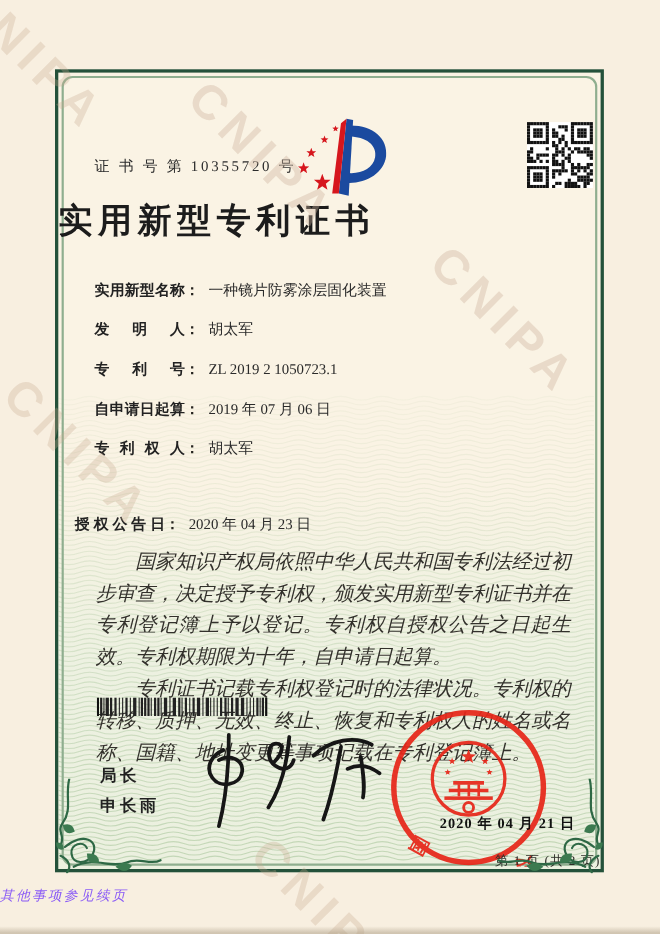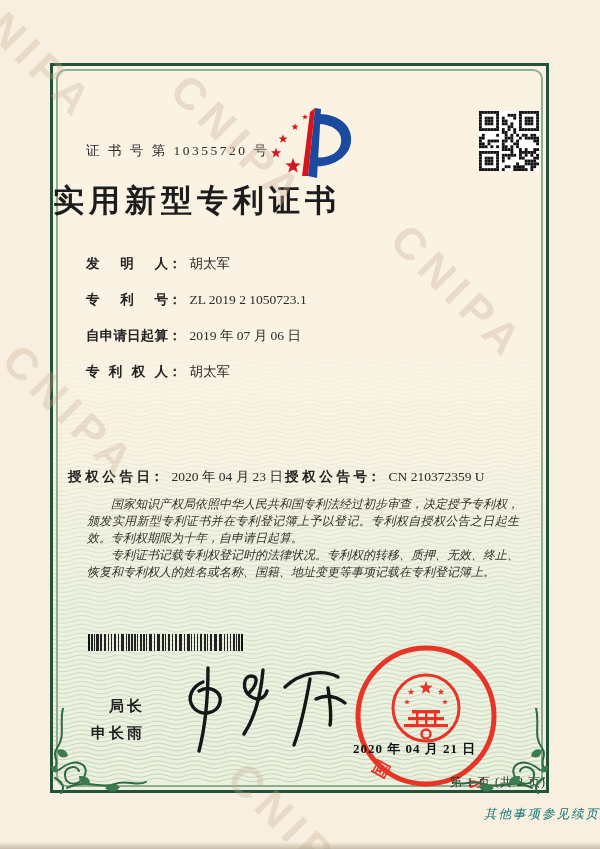--- a/index.html
+++ b/index.html
@@ -56,47 +56,47 @@
     display:inline-block;transform:scaleX(.72);transform-origin:0 50%;
     letter-spacing:-.3px;font-size:12.5px;white-space:nowrap;
   }
   .grant-row{position:absolute;left:15px;top:396px;width:440px;height:30px;line-height:30px;font-size:13.5px;white-space:nowrap;}
   .grant-pair{position:absolute;top:0;}
   .grant-pair.first{left:0;}
   .grant-pair.second{left:217px;}
   
   .body-text{
     position:absolute;left:34px;top:430px;width:432px;
-    font-size:12px;line-height:17px;font-style:italic;
+    font-size:18px;line-height:29px;font-style:italic;
     color:#33312c;text-align:justify;
   }
   .body-text p{margin:0;text-indent:2em;}
   
   #barcode{position:absolute;left:35px;top:568px;}
   .signer{position:absolute;left:38px;top:626px;
     font-family:"Liberation Sans","DejaVu Sans",sans-serif;
-    font-weight:bold;font-size:15px;letter-spacing:3px;color:#222;text-align:right;}
+    font-weight:bold;font-size:15px;letter-spacing:3px;color:#222;}
   .signer div{height:27px;line-height:27px;}
   #signature{position:absolute;left:120px;top:596px;}
   #seal{position:absolute;left:301px;top:578px;}
   .seal-date{
-    position:absolute;left:300px;top:674px;width:170px;text-align:left;
+    position:absolute;left:300px;top:674px;width:170px;text-align:right;
     font-size:13px;font-weight:bold;letter-spacing:1px;color:#111;z-index:6;
   }
   .page-number{
     position:absolute;left:0;top:708px;width:100%;text-align:right;
     font-size:12px;color:#2e2c28;letter-spacing:1px;
   }
   .flourish{position:absolute;z-index:5;}
   #flourish-left{left:-4px;top:642px;}
   #flourish-right{left:397px;top:642px;transform:scaleX(-1);}
   
   .footer-note{
-    position:absolute;left:0;top:806px;width:100%;text-align:right;z-index:3;
-    font-size:12.5px;font-style:italic;letter-spacing:2px;color:#0f766e;
+    position:absolute;left:0;top:806px;width:100%;text-align:left;z-index:3;
+    font-size:12.5px;font-style:italic;letter-spacing:2px;color:#8b5cf6;
   }
   .page-edge{
     position:absolute;left:0;bottom:0;width:100%;height:7px;z-index:4;
     background:linear-gradient(180deg,rgba(190,175,150,0) 0%,rgba(165,150,125,.55) 100%);
   }
 </style>
 </head>
 <body>
 
 <div class="wm" style="left:28px;top:52px;">CNIPA</div>
@@ -473,39 +473,39 @@
         <rect x="40.00" y="57.14" width="2.86" height="2.86" fill="#111"></rect>
         <rect x="42.86" y="57.14" width="2.86" height="2.86" fill="#111"></rect>
         <rect x="45.71" y="57.14" width="2.86" height="2.86" fill="#111"></rect>
         <rect x="51.43" y="57.14" width="2.86" height="2.86" fill="#111"></rect>
       </svg>
 
     <div class="title">实用新型专利证书</div>
 
     <div class="fields">
       <div class="f-row">
+        <span class="f-label">实用新型名称</span><span class="f-colon"></span><span class="f-value">一种镜片防雾涂层固化装置</span>
+      </div>
+      <div class="f-row">
         <span class="f-label">发明人</span><span class="f-colon"></span><span class="f-value">胡太军</span>
       </div>
       <div class="f-row">
         <span class="f-label">专利号</span><span class="f-colon"></span><span class="f-value">ZL 2019 2 1050723.1</span>
       </div>
       <div class="f-row">
         <span class="f-label">自申请日起算</span><span class="f-colon"></span><span class="f-value">2019 年 07 月 06 日</span>
       </div>
       <div class="f-row">
         <span class="f-label">专利权人</span><span class="f-colon"></span><span class="f-value">胡太军</span>
       </div>
     </div>
 
     <div class="grant-row">
       <span class="grant-pair first">
         <span class="f-label">授权公告日</span><span class="f-colon"></span><span class="f-value">2020 年 04 月 23 日</span>
-      </span>
-      <span class="grant-pair second">
-        <span class="f-label">授权公告号</span><span class="f-colon"></span><span class="f-value">CN 210372359 U</span>
       </span>
     </div>
 
     <div class="body-text">
       <p>国家知识产权局依照中华人民共和国专利法经过初步审查，决定授予专利权，颁发实用新型专利证书并在专利登记簿上予以登记。专利权自授权公告之日起生效。专利权期限为十年，自申请日起算。</p>
       <p>专利证书记载专利权登记时的法律状况。专利权的转移、质押、无效、终止、恢复和专利权人的姓名或名称、国籍、地址变更等事项记载在专利登记簿上。</p>
     </div>
 
     <svg id="barcode" width="157" height="17" viewBox="0 0 157 17">
         <rect x="0" y="0" width="2" height="17" fill="#111"></rect>

